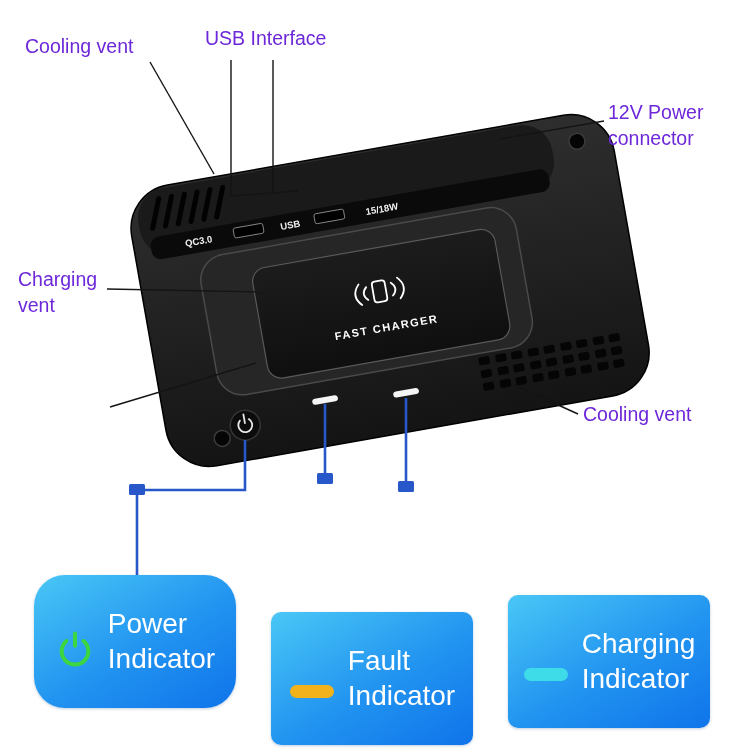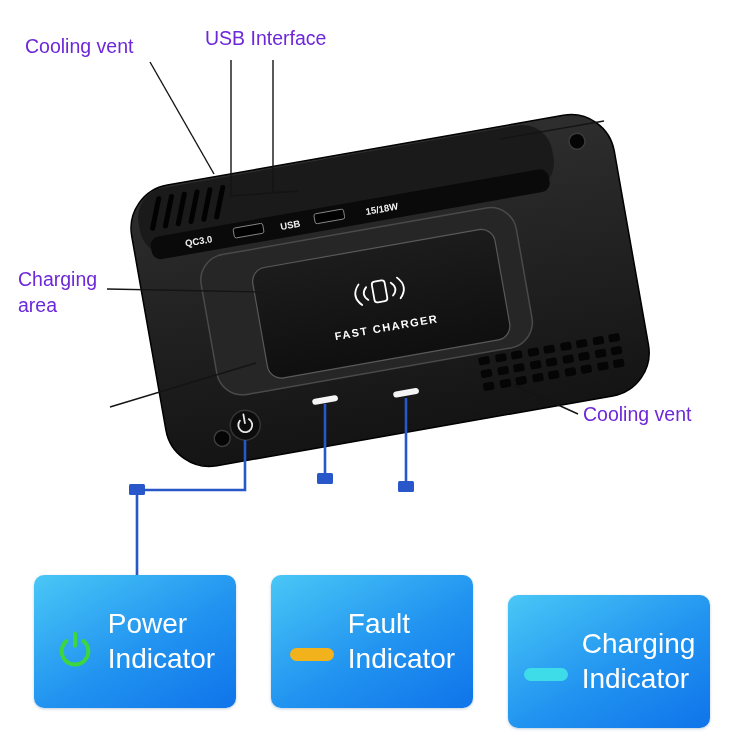--- a/index.html
+++ b/index.html
@@ -135,42 +135,43 @@
       <rect x="129" y="484" width="16" height="11" rx="1.5"></rect>
       <rect x="317" y="473" width="16" height="11" rx="1.5"></rect>
       <rect x="398" y="481" width="16" height="11" rx="1.5"></rect>
     </g>
   </svg>
 
   <div class="callout" style="left:25px; top:34px;">Cooling vent</div>
 
   <div class="callout" style="left:205px; top:26px;">USB Interface</div>
 
+  <div class="callout" style="left:608px; top:100px; width:112px;">12V Power connector</div>
 
-  <div class="callout" style="left:18px; top:267px; width:92px;">Charging area</div>
+  <div class="callout" style="left:18px; top:267px; width:92px;">Charging vent</div>
 
 
   <div class="callout" style="left:583px; top:402px;">Cooling vent</div>
 
-  <div class="legend-box" style="left:34px;">
+  <div class="legend-box" style="left:34px;border-radius:31px;">
     <span class="icon-wrap power">
       <svg width="40" height="40" viewBox="0 0 36 36">
         <g fill="none" stroke-width="3.6" stroke-linecap="round" stroke="#3ed63e">
           <path d="M 25.7 10.8 A 12 12 0 1 1 10.3 10.8"></path>
           <path d="M 18 4 L 18 15"></path>
         </g>
       </svg>
     </span>
     <div class="legend-text">
       <div>Power</div>
       <div>Indicator</div>
     </div>
   </div>
 
-  <div class="legend-box" style="left:271px;">
+  <div class="legend-box" style="left:271px;margin-top:37px;">
     <span class="icon-wrap dash">
       <svg width="46" height="40" viewBox="0 0 46 40">
         <rect x="1" y="13" width="44" height="13" rx="6.5" fill="#f2b21c"></rect>
       </svg>
     </span>
     <div class="legend-text">
       <div>Fault</div>
       <div>Indicator</div>
     </div>
   </div>

